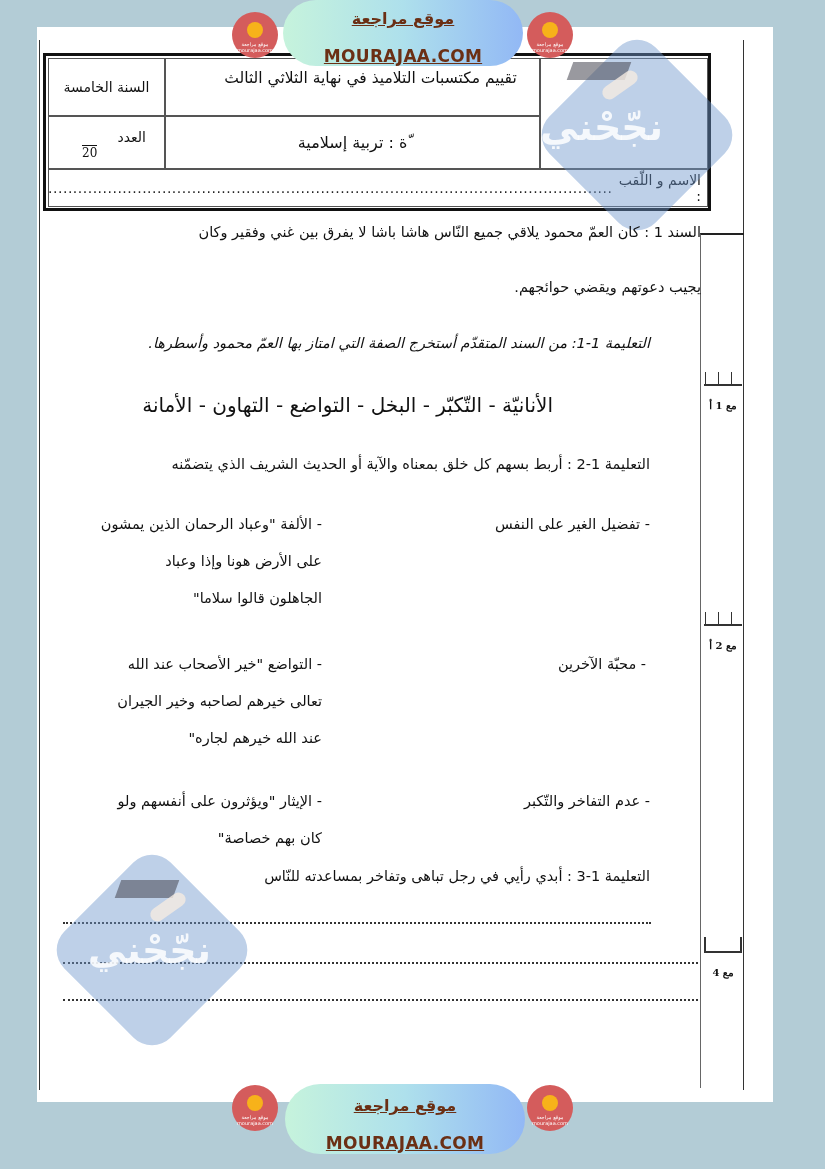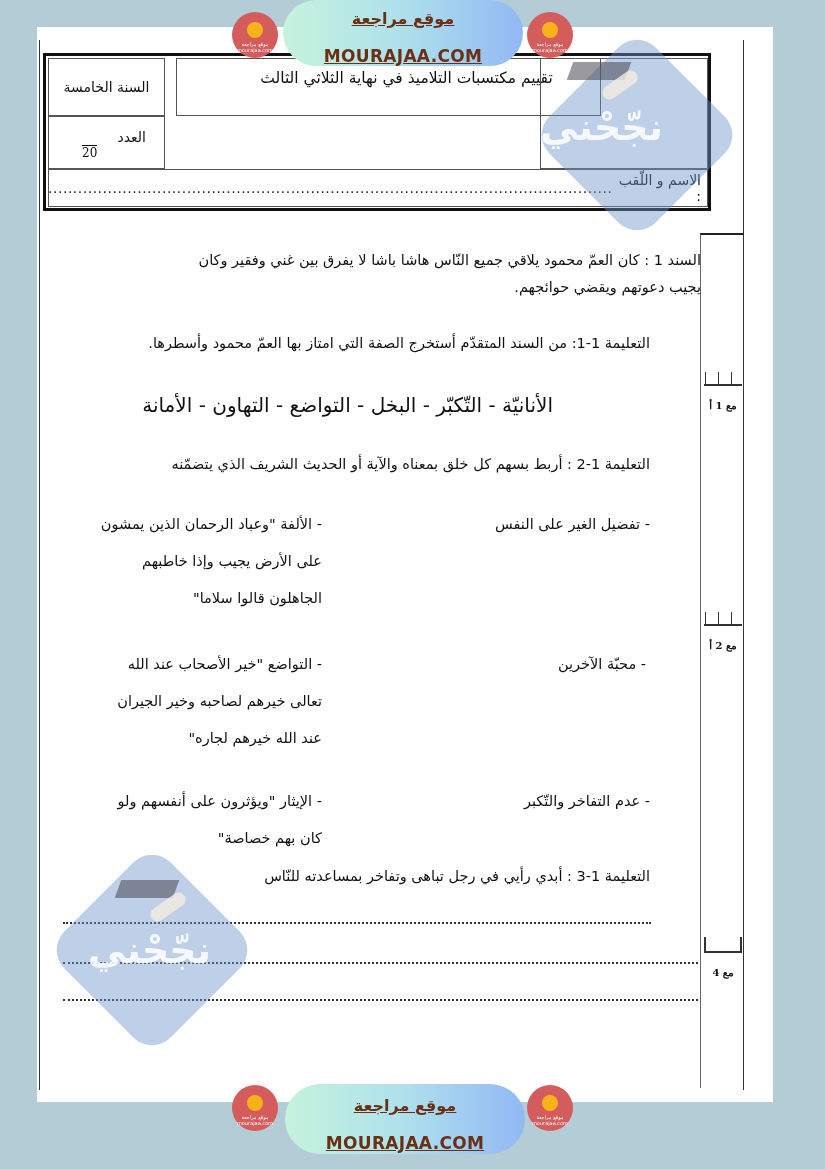--- a/index.html
+++ b/index.html
@@ -16,21 +16,21 @@
     .page-right-rule { position:absolute; left:743px; top:40px; width:1px; height:1050px; background:#333; }
 
     
     .hdr {
       position:absolute; left:43px; top:53px; width:668px; height:158px;
       border:3px solid #111; box-sizing:border-box; background:transparent;
     }
     .hdr .cell { position:absolute; border:1px solid #555; box-sizing:border-box;
       font-family:"DejaVu Sans", sans-serif; color:#111; direction:rtl; }
     .c-grade { left:2px; top:2px; width:117px; height:58px; font-size:14px; display:flex; align-items:center; justify-content:center; }
-    .c-title { left:130px; top:2px; width:425px; height:58px; font-size:15.5px; display:flex; align-items:flex-start; justify-content:center; padding-top:10px;padding-left:36px; }
+    .c-title { left:119px; top:2px; width:375px; height:58px; font-size:15.5px; display:flex; align-items:flex-start; justify-content:center; padding-top:10px;padding-left:36px; }
     .c-logo  { left:494px; top:2px; width:168px; height:111px; }
     .c-score { left:2px; top:60px; width:117px; height:53px; font-size:14px; }
     .c-subject { left:119px; top:60px; width:375px; height:53px; font-size:16px; display:flex; align-items:center; justify-content:center; }
     .c-name { left:2px; top:113px; width:660px; height:38px; font-size:14px; display:flex; align-items:center; padding-right:6px; }
     .score-label { position:absolute; right:18px; top:12px; }
     .score-max { position:absolute; left:33px; top:28px; font-family:"DejaVu Serif", serif; font-size:12px; border-top:1px solid #111; padding-top:0; line-height:14px; }
     .dots { letter-spacing:0.5px; color:#222; overflow:hidden; white-space:nowrap; }
 
     
     .grade-col {
@@ -80,20 +80,21 @@
 <div class="page-right-rule"></div>
 
 <div class="hdr">
   <div class="cell c-grade">السنة الخامسة</div>
   <div class="cell c-title">تقييم مكتسبات التلاميذ في نهاية الثلاثي الثالث</div>
   <div class="cell c-logo"></div>
   <div class="cell c-score">
     <span class="score-label">العدد</span>
     <span class="score-max">20</span>
   </div>
+  <div class="cell c-subject">ّة : تربية إسلامية</div>
   <div class="cell c-name">
     <span>الاسم و اللّقب :</span>
     <span class="dots" style="margin-right:4px;">...........................................................................................................................</span>
   </div>
 </div>
 
 <div>
   <div class="wm" style="left:562px; top:60px;"></div>
   <div class="wm-cap" style="left:570px; top:62px;"></div>
   <div class="wm-scroll" style="left:600px; top:78px;"></div>
@@ -115,44 +116,44 @@
       <span style="left:14px"></span>
       <span style="left:27px"></span>
     </div>
   <div class="lbl">مع 2 أ</div>
 </div>
 <div class="crit crit4" style="top:937px;">
   <div class="box"></div>
   <div class="lbl">مع 4</div>
 </div>
 
-<div class="txt" style="right:124px; top:252px;">
+<div class="txt" style="right:124px; top:224px;">
   <span>السند 1 :</span>
   <span>كان العمّ محمود يلاقي جميع النّاس هاشا باشا لا يفرق بين غني وفقير وكان</span>
 </div>
 <div class="txt" style="right:124px; top:279px;">يجيب دعوتهم ويقضي حوائجهم.</div>
 
-<div class="txt" style="right:175px; top:335px;">
+<div class="txt" style="right:175px; top:335px;font-style:italic;">
   <span>التعليمة 1-1:</span>
   <span>من السند المتقدّم أستخرج الصفة التي امتاز بها العمّ محمود وأسطرها.</span>
 </div>
 <div class="txt" style="right:272px; top:393px; font-size:20px;">الأنانيّة - التّكبّر - البخل - التواضع - التهاون - الأمانة</div>
 
 <div class="txt" style="right:175px; top:456px;">
   <span>التعليمة 1-2 :</span>
   <span>أربط بسهم كل خلق بمعناه والآية أو الحديث الشريف الذي يتضمّنه</span>
 </div>
 
 <div class="txt" style="right:175px; top:516px;">- تفضيل الغير على النفس</div>
 <div class="txt" style="right:179px; top:656px;">- محبّة الآخرين</div>
 <div class="txt" style="right:175px; top:793px;">- عدم التفاخر والتّكبر</div>
 
 <div>
   <div class="txt" style="right:503px; top:516px;">- الألفة "وعباد الرحمان الذين يمشون</div>
-  <div class="txt" style="right:503px; top:553px; letter-spacing:0;">على الأرض يجيب وإذا خاطبهم</div>
+  <div class="txt" style="right:503px; top:553px; letter-spacing:0;">على الأرض هونا وإذا وعباد</div>
   <div class="txt" style="right:503px; top:590px;">الجاهلون قالوا سلاما"</div>
 </div>
 <div>
   <div class="txt" style="right:503px; top:656px;">- التواضع "خير الأصحاب عند الله</div>
   <div class="txt" style="right:503px; top:693px;">تعالى خيرهم لصاحبه وخير الجيران</div>
   <div class="txt" style="right:503px; top:730px;">عند الله خيرهم لجاره"</div>
 </div>
 <div>
   <div class="txt" style="right:503px; top:793px;">- الإيثار "ويؤثرون على أنفسهم ولو</div>
   <div class="txt" style="right:503px; top:830px;">كان بهم خصاصة"</div>

